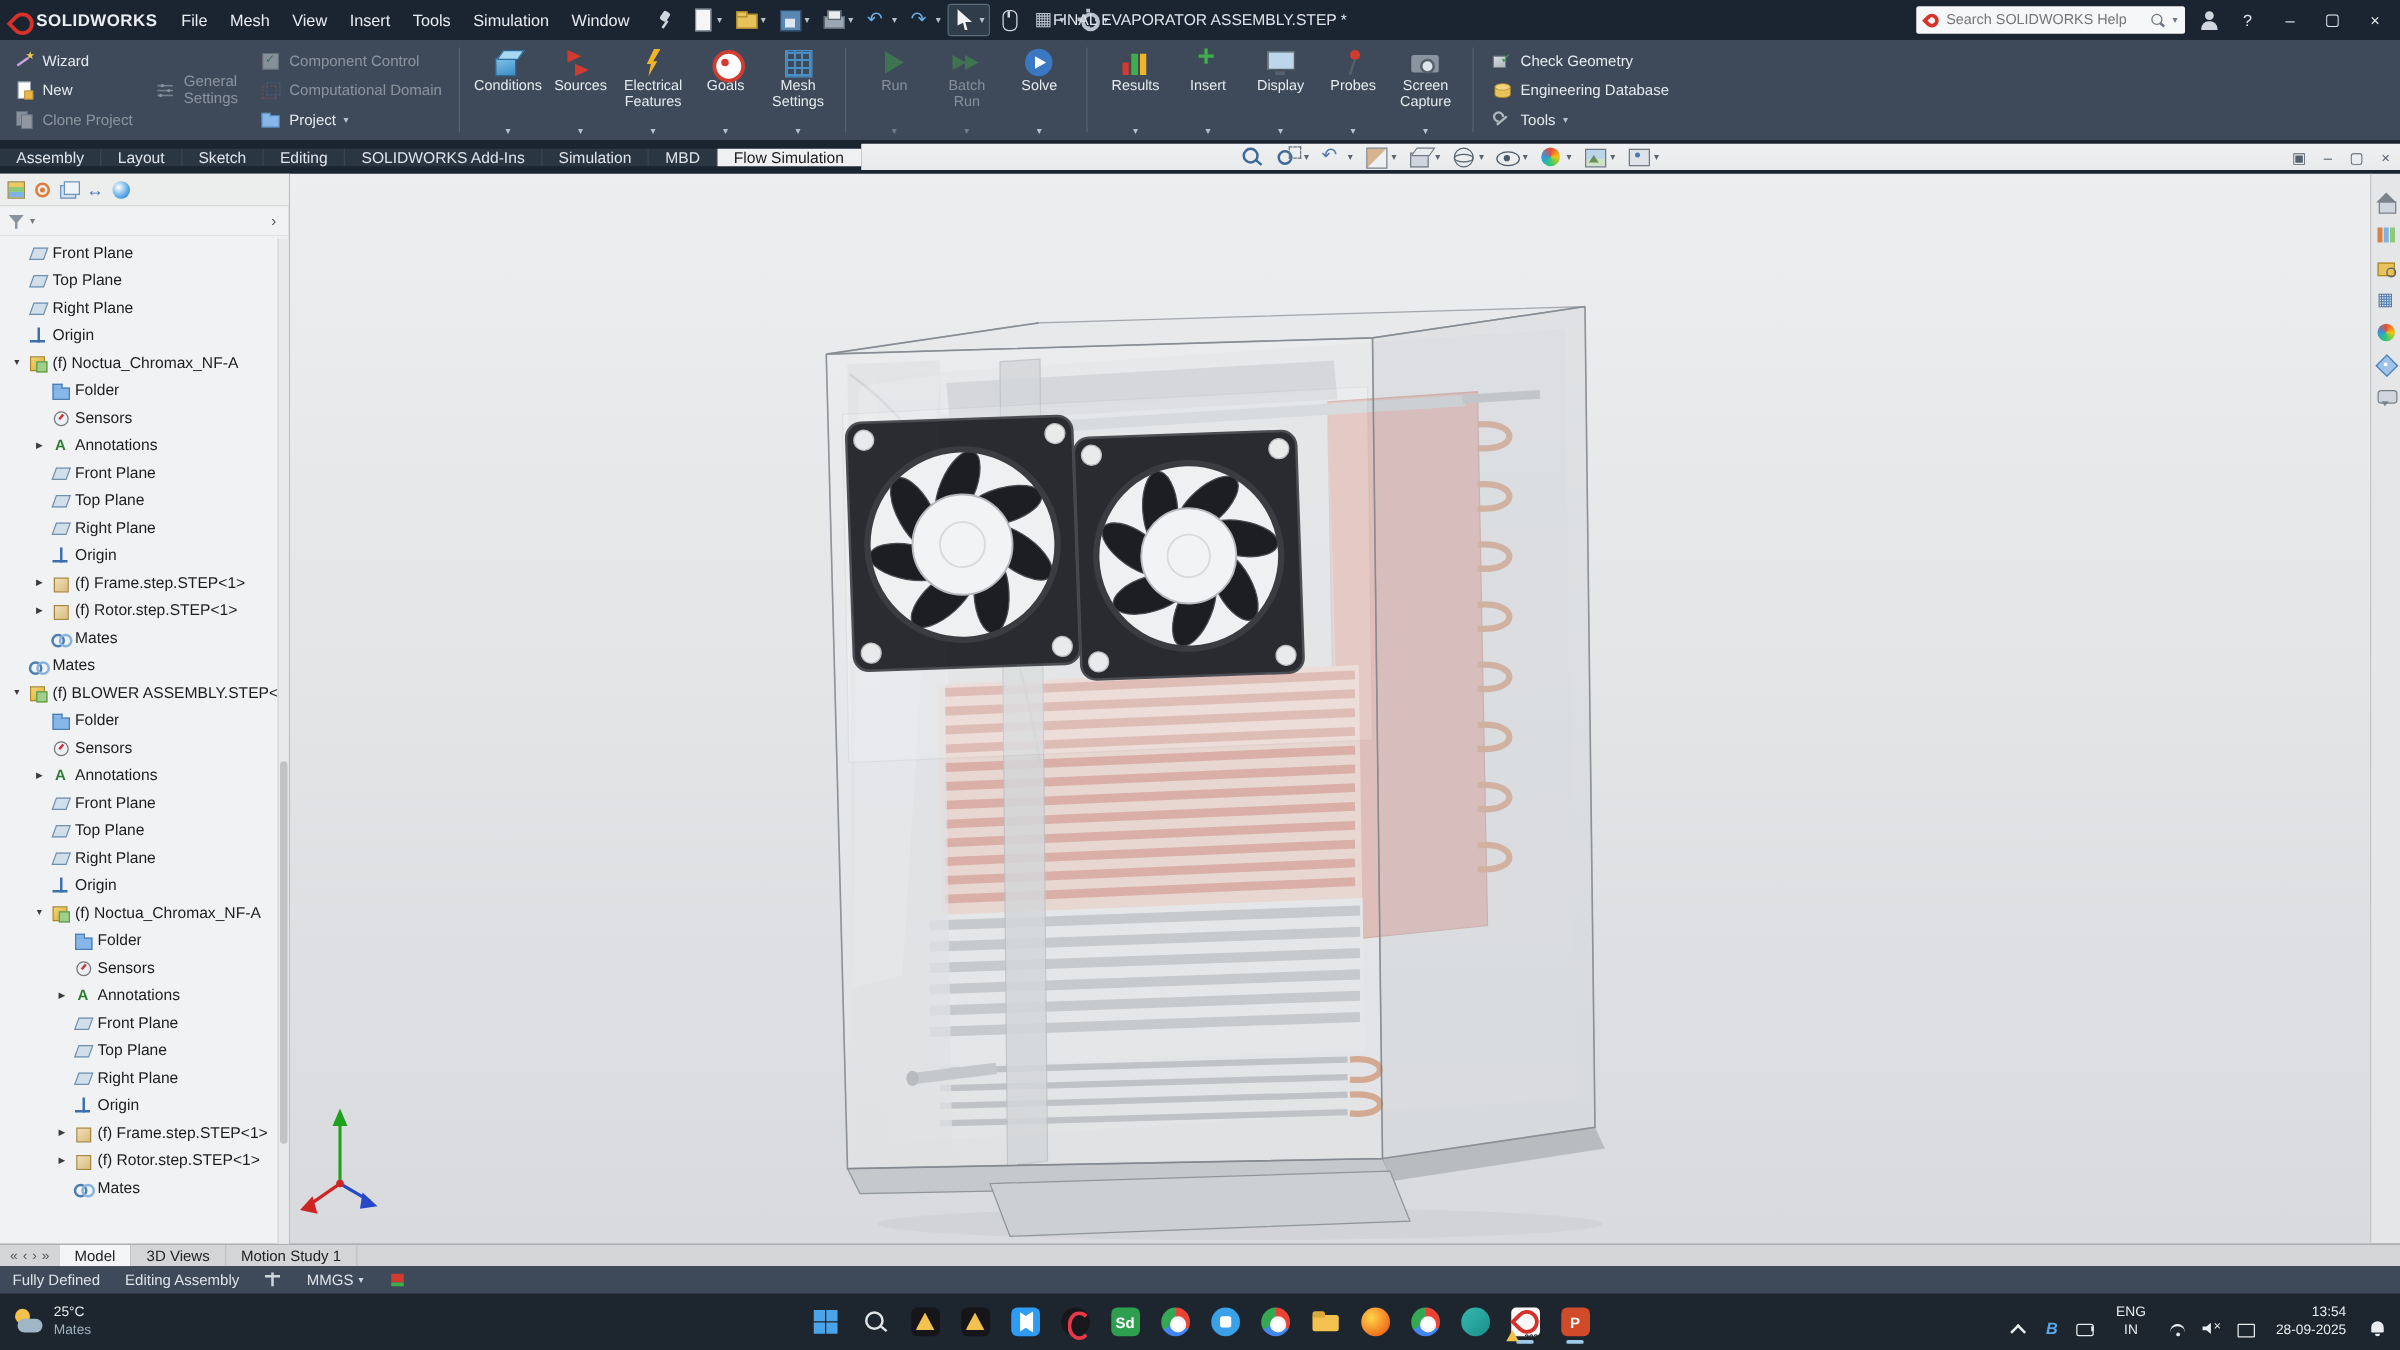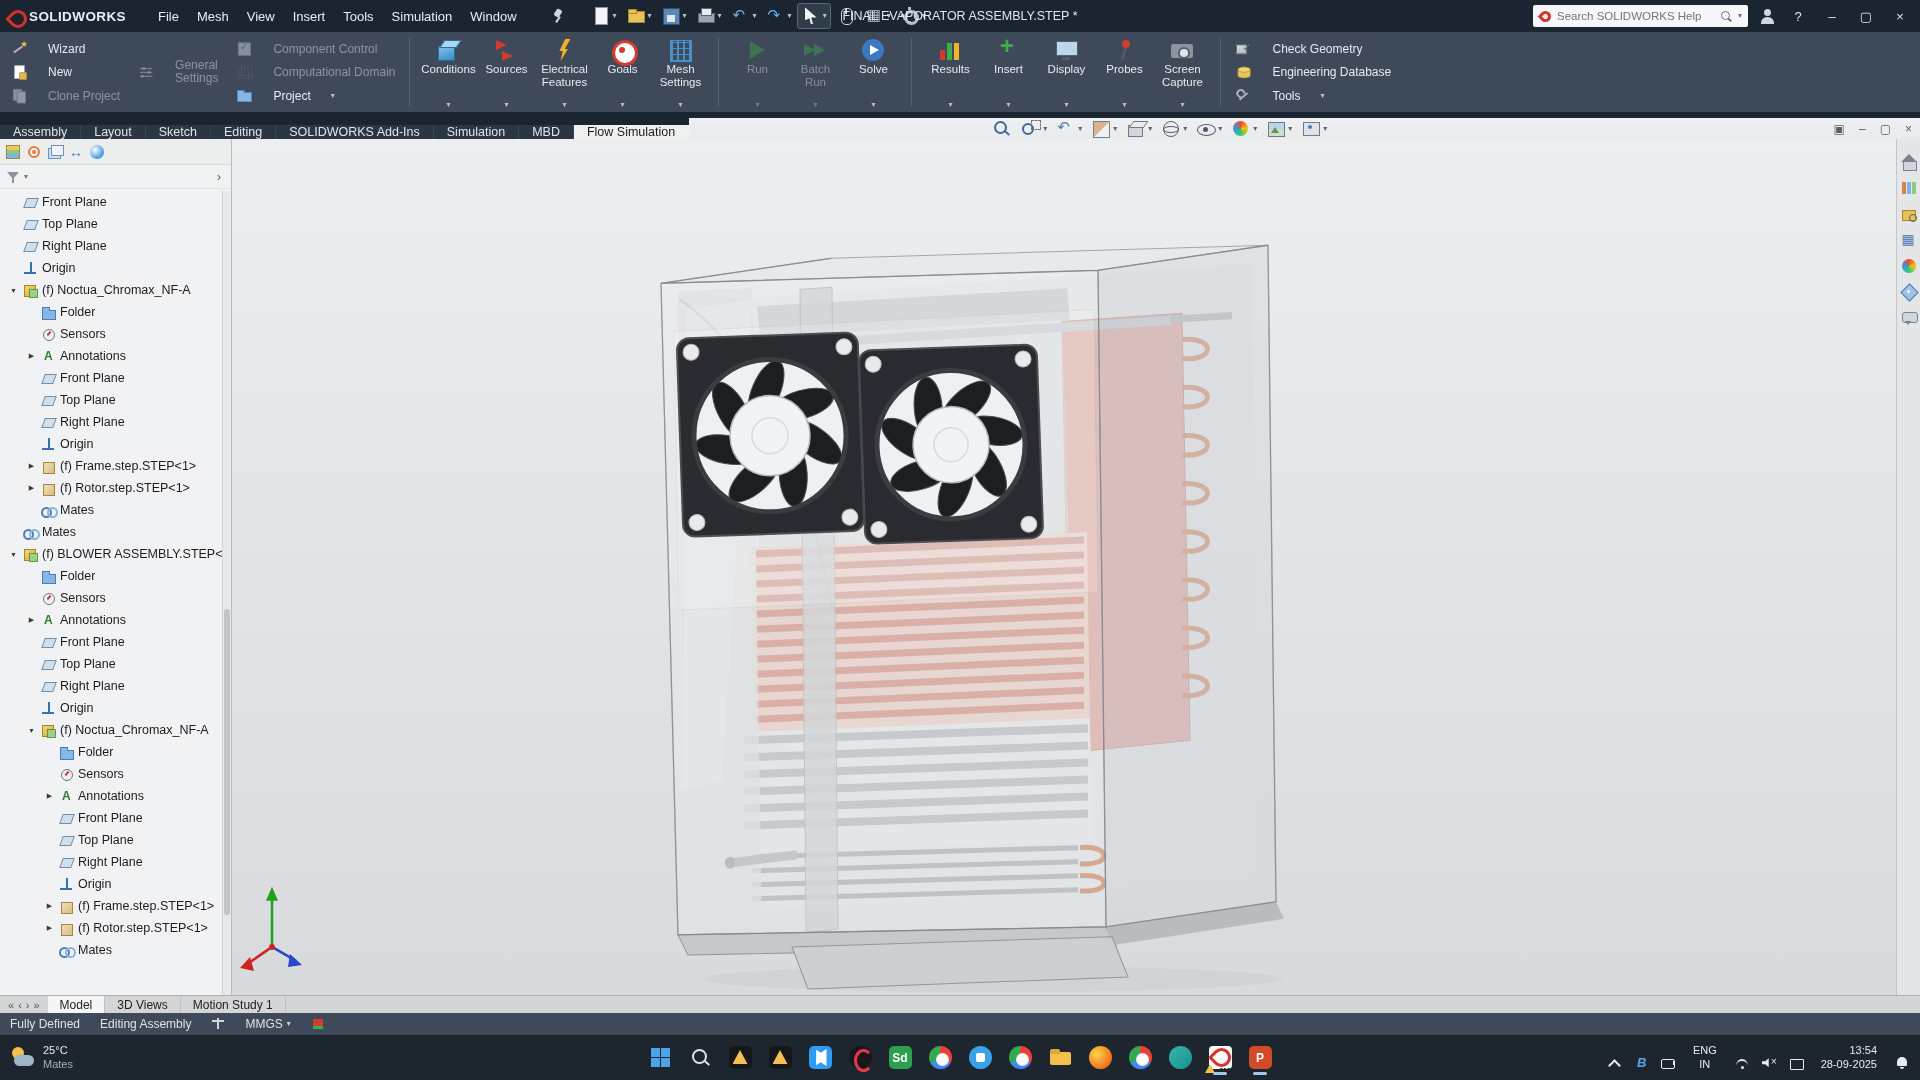--- a/index.html
+++ b/index.html
@@ -6,21 +6,21 @@
 html,body{width:1920px;height:1080px;overflow:hidden;font-family:"Liberation Sans","DejaVu Sans",sans-serif;font-size:12px}
 .app{width:1920px;height:1080px;display:flex;flex-direction:column;background:#1b2531}
 
 
 .cg{display:inline-block;font-style:normal;font-weight:normal;font-size:8px;line-height:1;color:#b9c2cc}
 .cg::before{content:"▾"}
 .cg.flag{display:none}
 .cg.flag[data-caret="1"]{display:inline-block}
 
 
-.titlebar{height:22px;display:flex;align-items:center;background:#1b2531;color:#e9edf1;padding:16px 8px;gap:13px;position:relative;flex:none}
+.titlebar{height:22px;display:flex;align-items:center;background:#1b2531;color:#e9edf1;padding:16px 8px;gap:0;position:relative;flex:none}
 .tb-logo{display:flex;align-items:center;gap:5px;margin-right:10px}
 .logo-mark{width:16px;height:16px;position:relative}
 .logo-mark::before{content:"";position:absolute;left:1px;top:2px;width:12px;height:12px;border:3px solid #d6322a;border-radius:50% 50% 50% 0;transform:rotate(45deg)}
 .logo-text{font-weight:bold;font-size:13.5px;letter-spacing:.4px}
 .menus{display:flex}
 .menu-item{padding:0 9px;font-size:13px;cursor:default}
 .pinbox{width:20px;height:20px;position:relative;margin:0 8px}
 .pinbox::before{content:"";position:absolute;left:8px;top:3px;width:6px;height:8px;background:#cfd6dd;border-radius:2px;transform:rotate(35deg)}
 .pinbox::after{content:"";position:absolute;left:10px;top:10px;width:2px;height:7px;background:#cfd6dd;transform:rotate(35deg)}
 .qicons{display:flex;align-items:center;gap:3px}
@@ -54,21 +54,21 @@
 .search .cg{color:#6b7680}
 .tb-winbtn{width:24px;text-align:center;font-size:13px;color:#dfe5ea}
 .person{width:18px;height:18px;position:relative}
 .person::before{content:"";position:absolute;left:6px;top:2px;width:7px;height:7px;border-radius:50%;background:#cfd6dd}
 .person::after{content:"";position:absolute;left:3px;top:10px;width:13px;height:7px;border-radius:6px 6px 0 0;background:#cfd6dd}
 
 
 .ribbon{height:80px;background:#3e4a59;display:flex;align-items:stretch;padding:2px 6px;gap:8px;color:#e6ebf0;flex:none}
 .rcol{display:flex;flex-direction:column;justify-content:space-between;padding:3px 0}
 .rcol.mid{justify-content:center}
-.rsmall{display:flex;align-items:center;gap:20px;font-size:12px;height:23px;padding:0 5px;white-space:nowrap;border-radius:2px}
+.rsmall{display:flex;align-items:center;gap:6px;font-size:12px;height:23px;padding:0 5px;white-space:nowrap;border-radius:2px}
 .rsmall[data-dis="1"]{opacity:.45}
 .rtwoline{display:flex;flex-direction:column;line-height:1.1}
 .rsep{width:1px;background:#55626f;margin:4px 1px}
 .rbig-row{display:flex;align-items:stretch}
 .rbig{width:58px;display:flex;flex-direction:column;align-items:center;padding:3px 1px 1px;font-size:11.5px;line-height:1.1;text-align:center;border-radius:2px}
 .rbig[data-dis="1"]{opacity:.42}
 .rbig .l2:empty{display:none}
 .rbig .cg{margin-top:auto}
 .ricwrap{width:26px;height:26px;position:relative;flex:none}
 .ricwrap.sm{width:17px;height:17px}
@@ -112,21 +112,21 @@
 [data-ric="screen-capture-icon"]::before{content:"";left:2px;top:7px;width:22px;height:14px;background:#8a94a0;border-radius:2px}
 [data-ric="screen-capture-icon"]::after{content:"";left:9px;top:10px;width:8px;height:8px;border-radius:50%;background:#dfe5ea;border:2px solid #55606a}
 [data-ric="check-geometry-icon"]::before{content:"";left:2px;top:7px;width:14px;height:13px;background:linear-gradient(160deg,#d8dde2,#aeb6bd);border:1px solid #7a828a}
 [data-ric="check-geometry-icon"]::after{content:"✓";left:11px;top:1px;color:#2e9e4f;font-weight:bold;font-size:17px}
 [data-ric="engineering-database-icon"]::before{content:"";left:4px;top:8px;width:18px;height:12px;background:#e8c25a;border:1px solid #a8862a;border-radius:0 0 9px 9px/0 0 4px 4px}
 [data-ric="engineering-database-icon"]::after{content:"";left:4px;top:4px;width:18px;height:7px;background:#f2d47e;border:1px solid #a8862a;border-radius:50%}
 [data-ric="tools-icon"]::before{content:"";left:5px;top:13px;width:16px;height:3px;background:#aeb6bd;transform:rotate(-40deg)}
 [data-ric="tools-icon"]::after{content:"";left:2px;top:3px;width:8px;height:8px;border:3px solid #aeb6bd;border-radius:50%;border-right-color:transparent;transform:rotate(45deg)}
 
 
-.tabrow{height:27px;display:flex;align-items:flex-end;flex:none}
+.tabrow{height:27px;display:flex;align-items:center;flex:none}
 .tabs{display:flex;background:#2b3643}
 .rtab{display:flex;align-items:center;padding:0 13px;font-size:12.5px;color:#dfe5ea;border-right:1px solid rgba(255,255,255,.07);white-space:nowrap}
 .rtab[data-active="1"]{background:#eef0f1;color:#1c1c1c}
 .tabrow-right{flex:1;display:flex;align-items:center;background:linear-gradient(#eef0f1,#e8eaec)}
 .hud{display:flex;align-items:center;gap:4px;margin-left:300px}
 .hud-slot{display:flex;align-items:center;gap:2px;padding:0 2px}
 .hud .cg{color:#5a6570}
 .hic{width:21px;height:21px;position:relative;display:block}
 .hic::before,.hic::after{position:absolute;content:""}
 [data-hic="zoomfit"]::before{left:3px;top:3px;width:9px;height:9px;border:2px solid #3d6a99;border-radius:50%}

